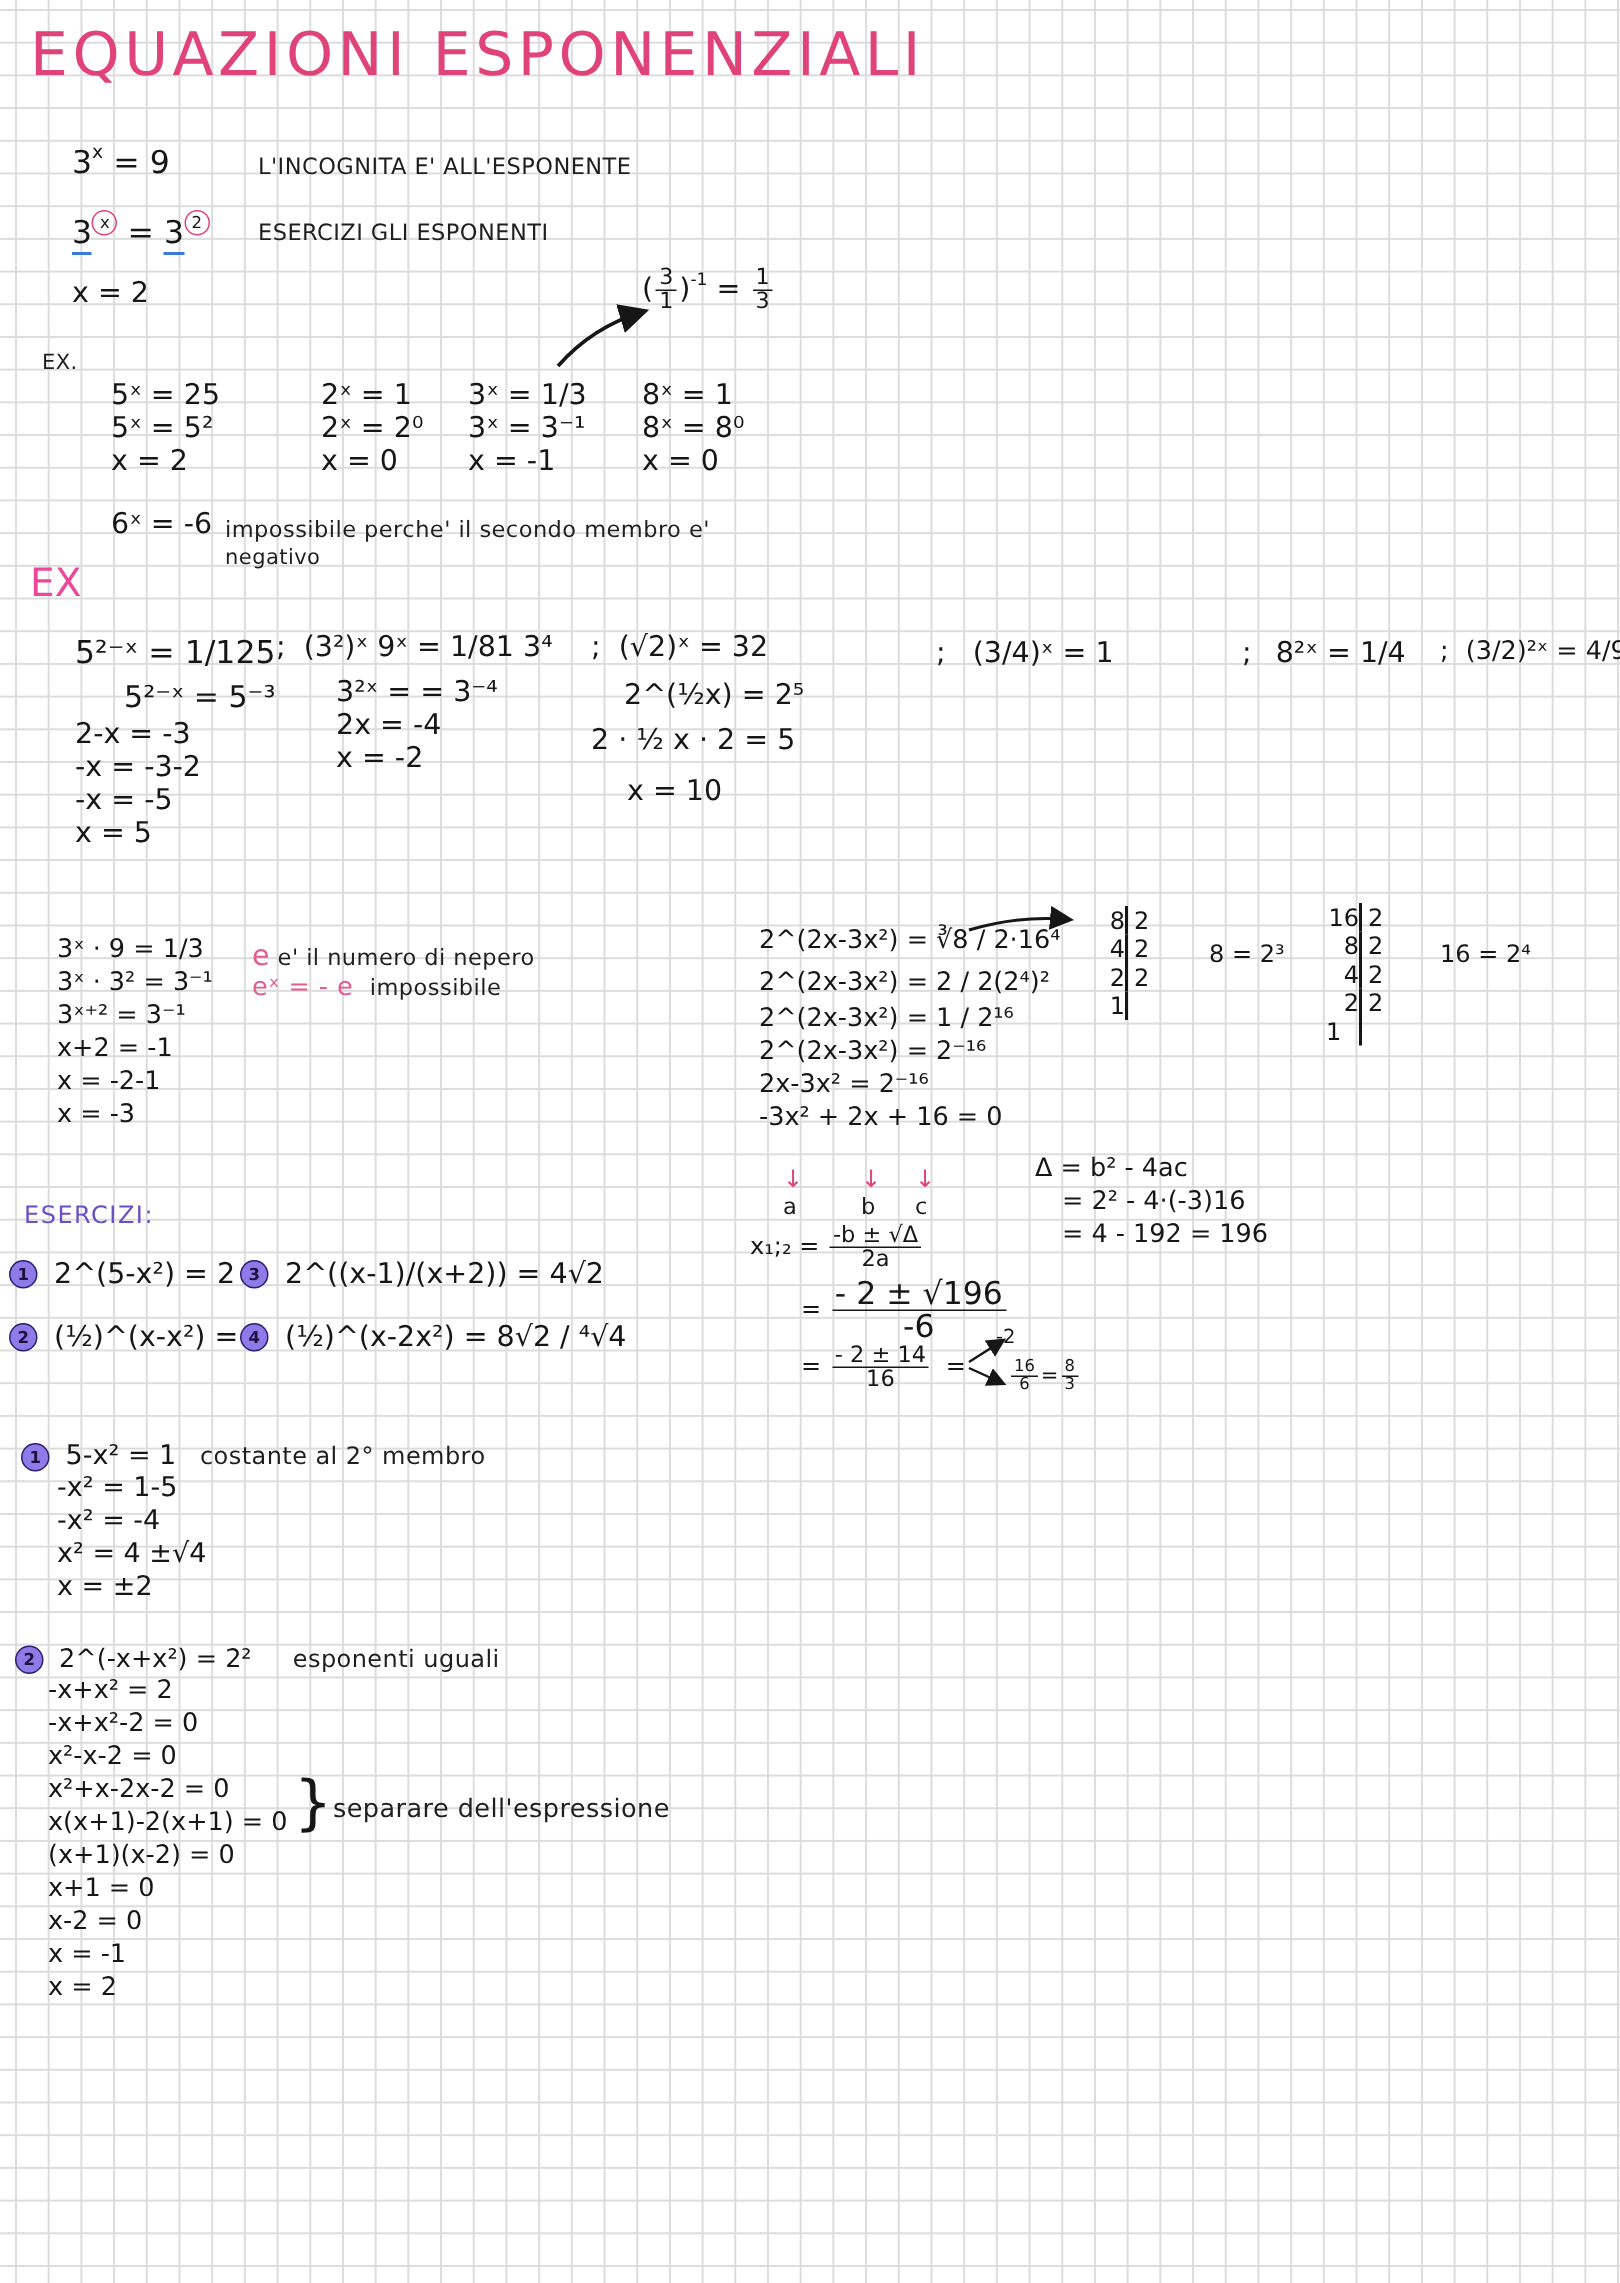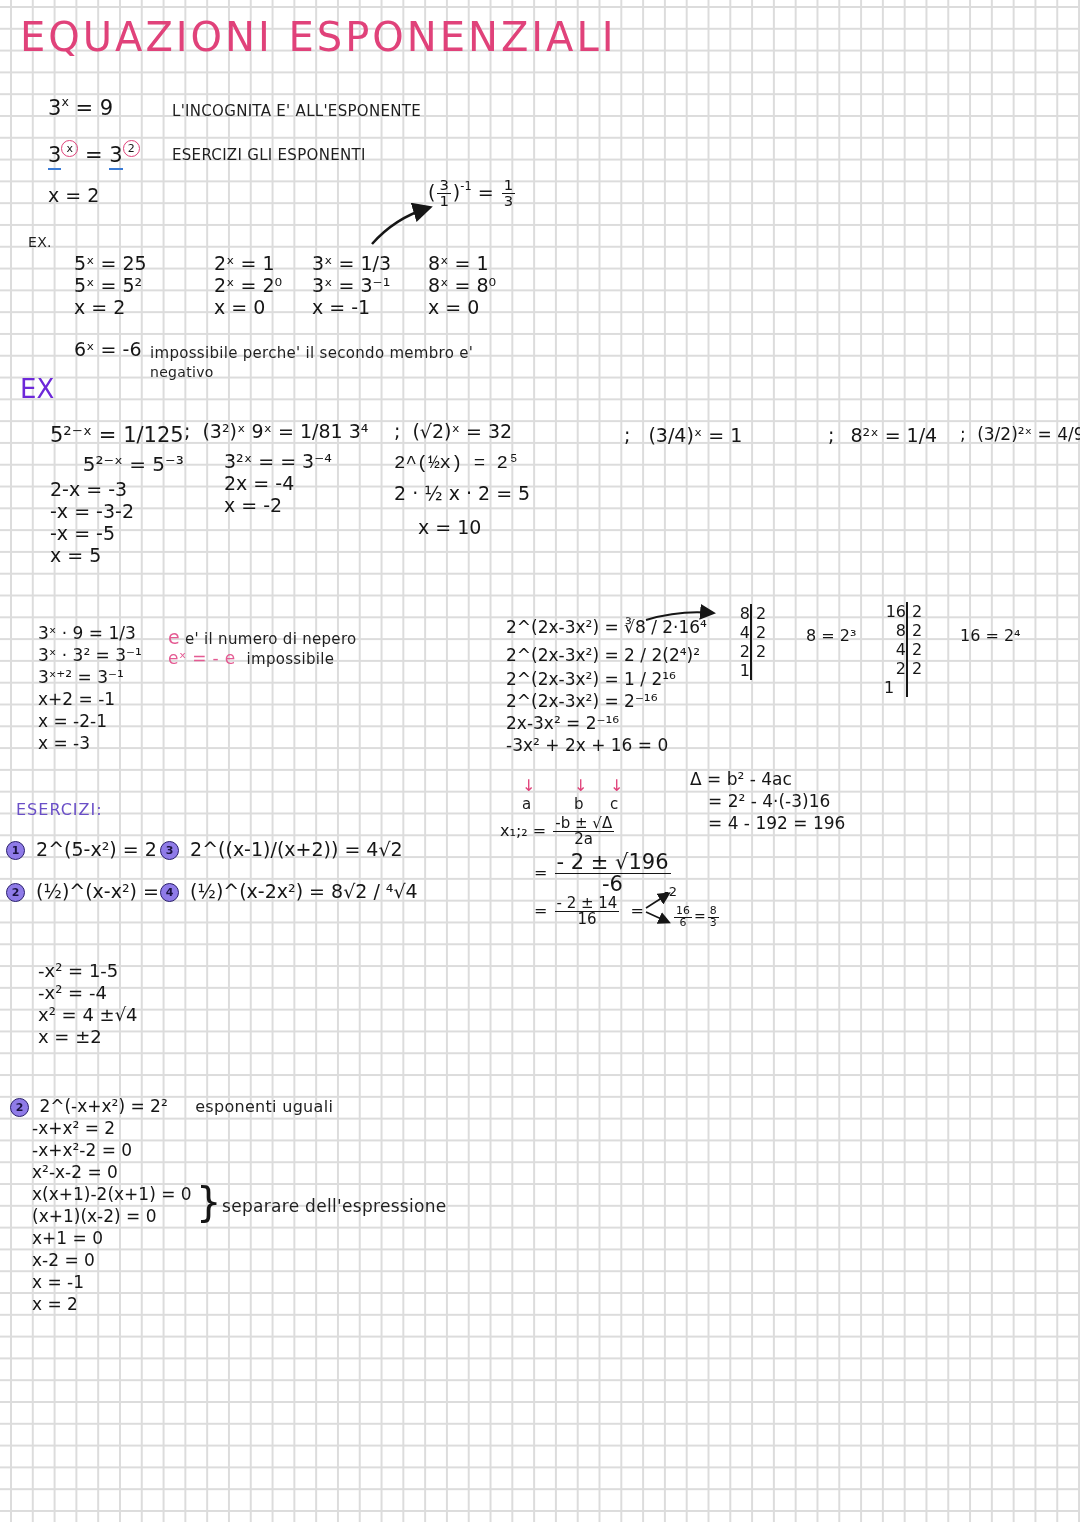--- a/index.html
+++ b/index.html
@@ -15,21 +15,21 @@
     color:#1a1a1a;
   }
   .abs { position:absolute; white-space:nowrap; }
   .ink { font-family:"DejaVu Sans", sans-serif; font-size:19px; color:#161616; }
   .note { font-family:"DejaVu Sans", sans-serif; font-size:15px; color:#1f1f1f; letter-spacing:0.3px; }
   .title {
     font-family:"DejaVu Sans", sans-serif; font-size:40px; font-weight:normal;
     color:#e0427a; letter-spacing:3px; left:20px; top:14px;
   }
   .pink { color:#e45b93; }
-  .pinklight { color:#6d28d9;text-align:right; }
+  .pinklight { color:#ec4899;text-align:right; }
   .violet { color:#6a4fc7; }
   sup { font-size:0.6em; vertical-align:0.75em; line-height:0; }
   .frac { display:inline-flex; flex-direction:column; align-items:center; vertical-align:middle; line-height:1; font-size:0.78em; margin:0 2px; }
   .frac .n { border-bottom:1.5px solid #161616; padding:0 2px; }
   .frac .d { padding:0 2px; }
   .line { display:block; line-height:22px; }
   .ul { border-bottom:2.5px solid #3a7bd5; padding-bottom:1px; }
   .circ { display:inline-block; border:1.8px solid #e0427a; border-radius:50%; width:15px; height:15px; line-height:15px; text-align:center; font-size:11px; vertical-align:10px; }
   .badge { display:inline-flex; align-items:center; justify-content:center; width:17px; height:17px; border-radius:50%; background:#8f7be8; border:1.5px solid #2a1f6e; color:#1a1340; font-size:11px; font-weight:bold; margin-right:5px; vertical-align:middle; }
   .vbar { border-left:2px solid #161616; padding-left:4px; }
@@ -107,21 +107,21 @@
 <div class="abs ink" style="left:184px; top:420px;">
   <span>;</span>
   <span class="line" style="display:inline; margin-left:6px;">(3²)ˣ 9ˣ = 1/81  3⁴</span>
   <span class="line" style="margin-left:40px; margin-top:8px;">3²ˣ = = 3⁻⁴</span>
   <span class="line" style="margin-left:40px;">2x = -4</span>
   <span class="line" style="margin-left:40px;">x = -2</span>
 </div>
 <div class="abs ink" style="left:394px; top:420px;">
   <span>;</span>
   <span class="line" style="display:inline; margin-left:6px;">(√2)ˣ = 32</span>
-  <span class="line" style="margin-top:10px;font-family:Liberation Mono, monospace;">2^(½x) = 2⁵</span>
+  <span class="line" style="margin-left:22px; margin-top:10px;">2^(½x) = 2⁵</span>
   <span class="line" style="margin-left:0; margin-top:8px;">2 · ½ x · 2 = 5</span>
   <span class="line" style="margin-left:24px; margin-top:12px;">x = 10</span>
 </div>
 
 <div class="abs ink" style="left:624px; top:424px;">
   <span>;</span>
   <span style="margin-left:12px;">(3/4)ˣ = 1</span>
 </div>
 <div class="abs ink" style="left:828px; top:424px;">
   <span>;</span>
@@ -266,38 +266,44 @@
 <div class="abs ink" style="left:160px; top:838px;">
   <span class="badge">3</span>
   <span>2^((x-1)/(x+2)) = 4√2</span>
 </div>
 <div class="abs ink" style="left:160px; top:880px;">
   <span class="badge">4</span>
   <span>(½)^(x-2x²) = 8√2 / ⁴√4</span>
 </div>
 
 <div class="abs ink" style="left:14px; top:960px; font-size:18px;">
+  <div>
+    <span class="badge">1</span>
+    <span>5-x² = 1</span>
+    <span class="note" style="margin-left:10px; font-size:16px;">costante al 2° membro</span>
+  </div>
   <div style="margin-left:24px;">
     <span class="line">-x² = 1-5</span>
     <span class="line">-x² = -4</span>
     <span class="line">x² = 4     ±√4</span>
     <span class="line">x = ±2</span>
   </div>
 </div>
 
 <div class="abs ink" style="left:10px; top:1096px; font-size:17px;">
   <div>
     <span class="badge">2</span>
     <span>2^(-x+x²) = 2²</span>
     <span class="note" style="margin-left:22px; font-size:16px;">esponenti uguali</span>
   </div>
   <div style="margin-left:22px;">
     <span class="line">-x+x² = 2</span>
     <span class="line">-x+x²-2 = 0</span>
     <span class="line">x²-x-2 = 0</span>
+    <span class="line">x²+x-2x-2 = 0</span>
     <span class="line">x(x+1)-2(x+1) = 0</span>
     <span class="line">(x+1)(x-2) = 0</span>
     <span class="line">x+1 = 0</span>
     <span class="line">x-2 = 0</span>
     <span class="line">x = -1</span>
     <span class="line">x = 2</span>
   </div>
 </div>
 <div class="abs ink" style="left:196px; top:1182px; font-size:40px; line-height:40px;">}</div>
 <div class="abs note" style="left:222px; top:1196px; font-size:17px;">separare dell'espressione</div>

